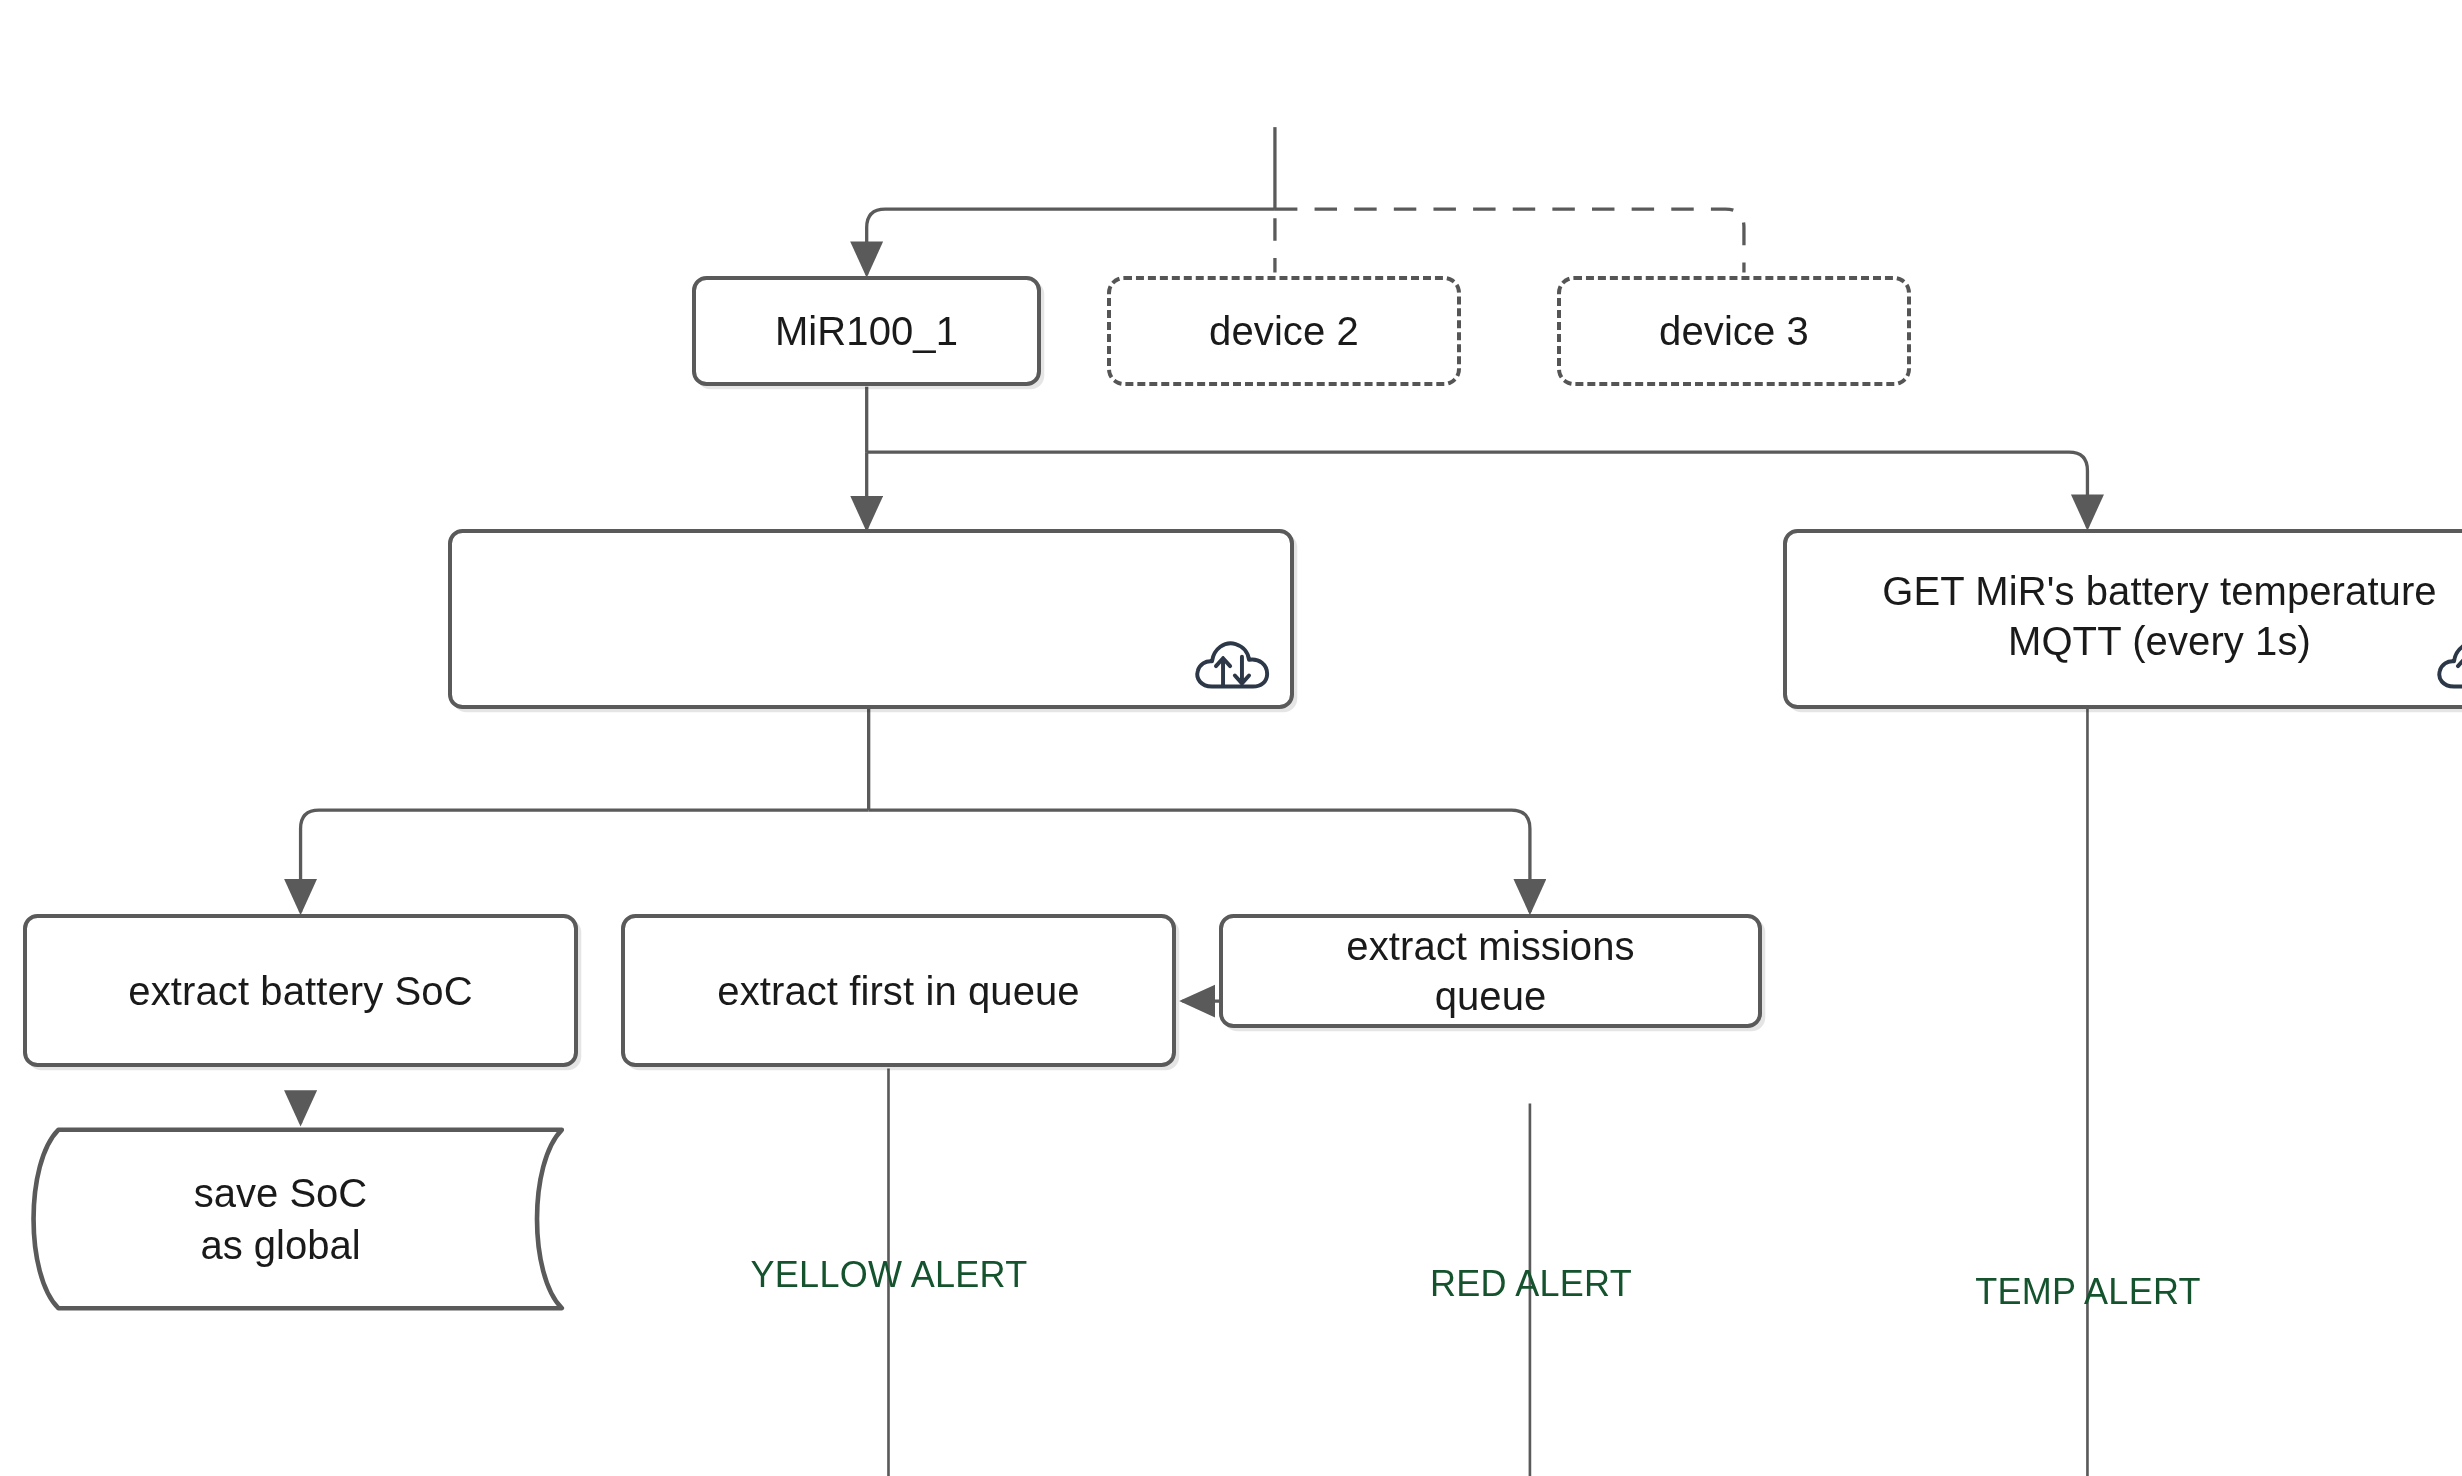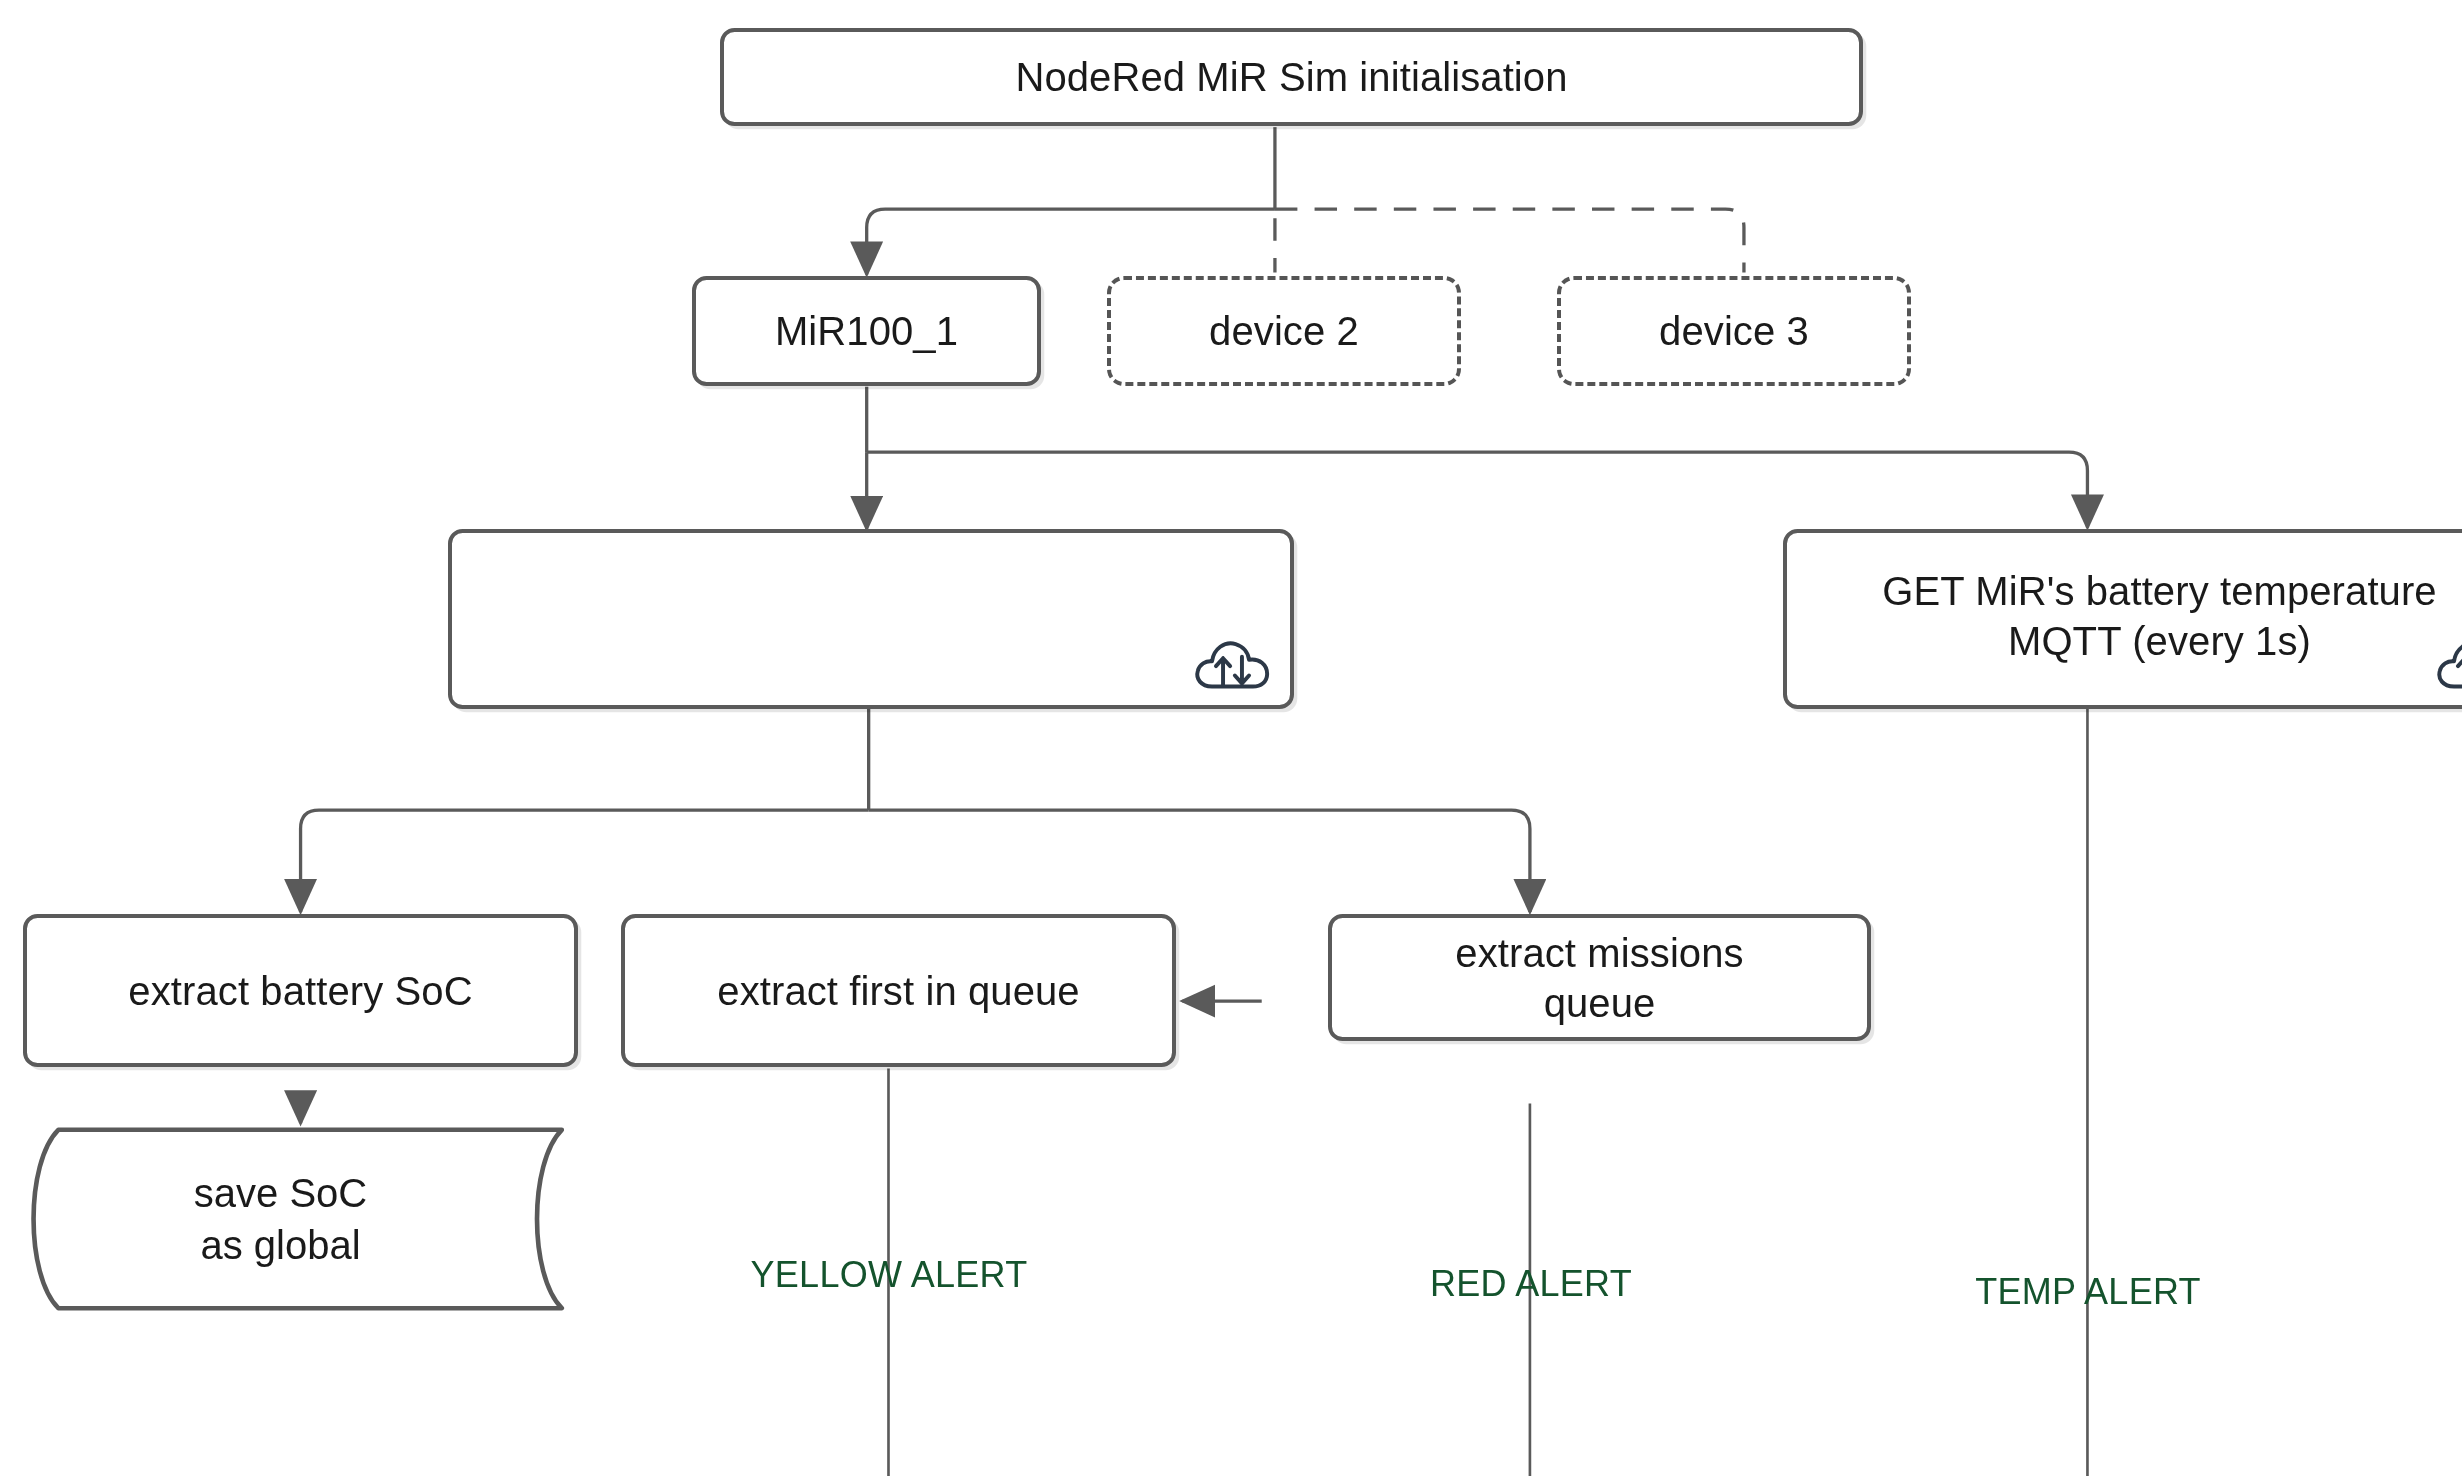--- a/index.html
+++ b/index.html
@@ -128,23 +128,20 @@
       <path d="M1910,1515 L1790,1515" marker-end="url(#arrowL)"></path>
 
       <path d="M455,1658 L455,1700" marker-end="url(#arrow)"></path>
 
       <path d="M1345,1617 L1345,2235" stroke-width="4"></path>
       <path d="M2316,1670 L2316,2235" stroke-width="4"></path>
       <path d="M3160,1072 L3160,2235" stroke-width="4"></path>
     </g>
   </svg>
 
-  <div class="node" style="left:720px; top:28px; width:1143px; height:98px;">
-    <span class="label">NodeRed MiR Sim initialisation</span>
-  </div>
 
   <div class="node" style="left:692px; top:276px; width:349px; height:110px;">
     <span class="label">MiR100_1</span>
   </div>
 
   <div class="node dashed" style="left:1107px; top:276px; width:354px; height:110px;">
     <span class="label">device 2</span>
   </div>
 
   <div class="node dashed" style="left:1557px; top:276px; width:354px; height:110px;">
@@ -172,21 +169,21 @@
   </div>
 
   <div class="node" style="left:621px; top:914px; width:555px; height:153px;">
     <span class="label">extract first in queue</span>
   </div>
 
   <div class="node" style="left:23px; top:914px; width:555px; height:153px;">
     <span class="label">extract battery SoC</span>
   </div>
 
-  <div class="node" style="left:1328px; top:914px; width:543px; height:127px;align-items:center;">
+  <div class="node" style="left:1219px; top:914px; width:543px; height:114px;align-items:center;">
     <span class="label">extract missions
 queue</span>
   </div>
 
   <div class="store" style="left:20px; top:1123px; width:555px; height:192px;">
     <svg width="555" height="192" viewBox="0 0 840 290" xmlns="http://www.w3.org/2000/svg">
       <path d="M58,10 L820,10 C770,60 770,230 820,280 L58,280
                C8,230 8,60 58,10 Z" fill="#ffffff" stroke="#5a5a5a" stroke-width="7" stroke-linejoin="round"></path>
     </svg>
     <span class="label">save SoC

